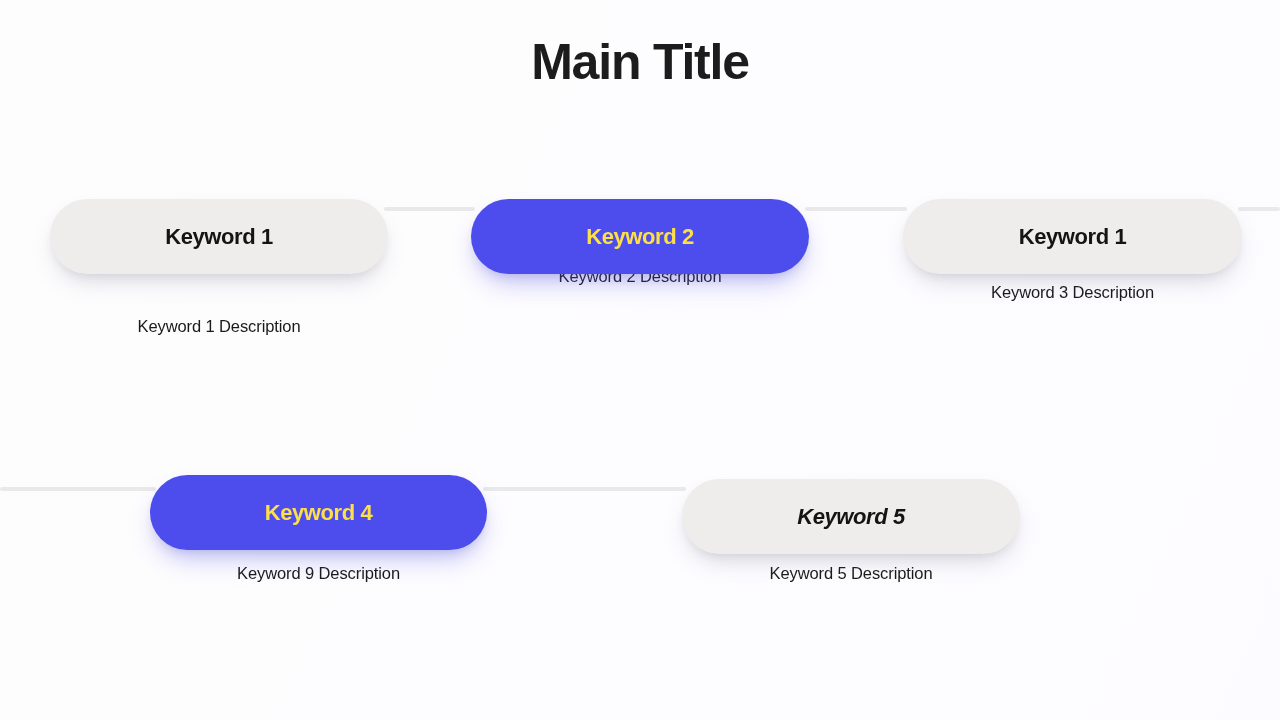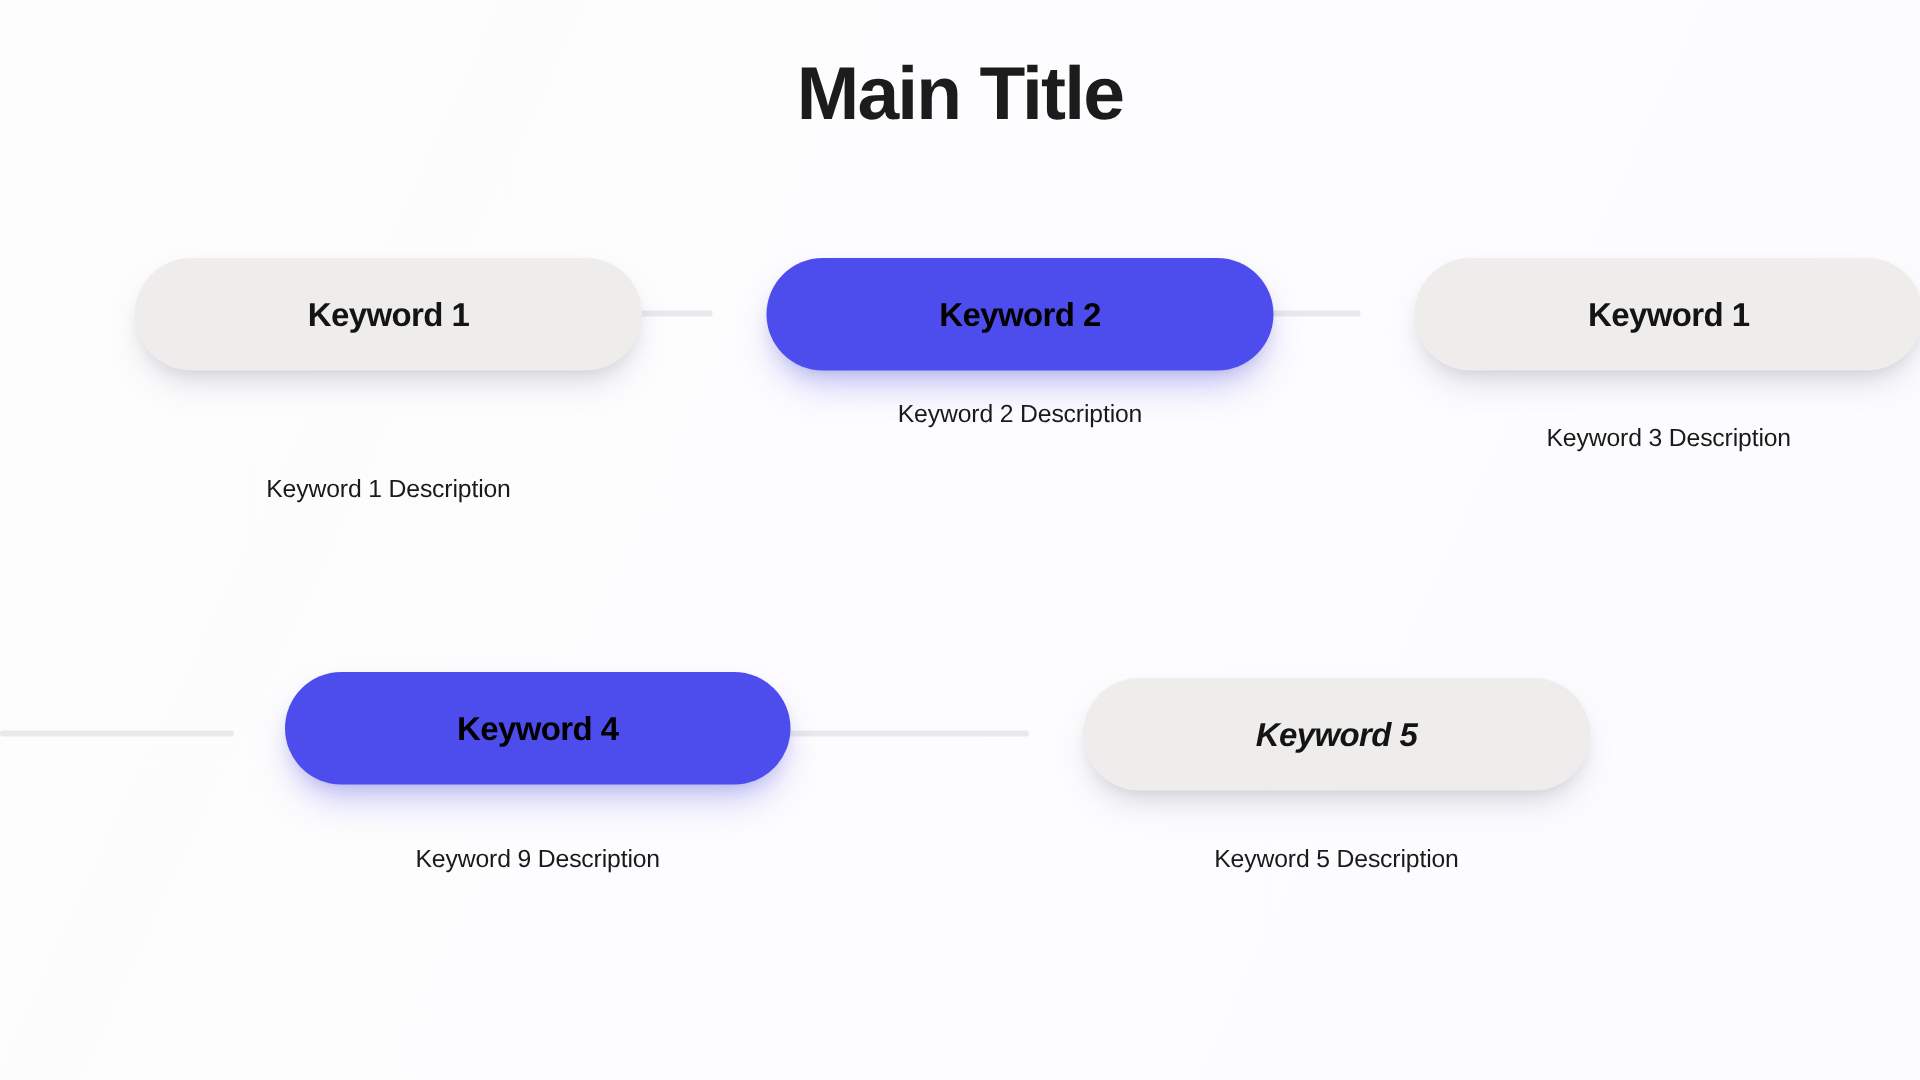--- a/index.html
+++ b/index.html
@@ -4,21 +4,21 @@
 <style>
   * { margin:0; padding:0; box-sizing:border-box; }
   html, body { width:1280px; height:720px; overflow:hidden; }
   body {
     font-family: "Liberation Sans", sans-serif;
     background: linear-gradient(115deg, #fdfdfd 0%, #fdfcfe 45%, #fcfbff 100%);
     position: relative;
     -webkit-font-smoothing: antialiased;
   }
 
-  #canvas { position:absolute; inset:0;padding-left:40px; }
+  #canvas { position:absolute; inset:0; }
 
   
   .page-title {
     position:absolute;
     top:34px; left:0; width:1280px;
     text-align:center;
     font-size:50px;
     font-weight:700;
     letter-spacing:-1.2px;
     color:#1c1c1c;
@@ -38,41 +38,42 @@
   .node { position:absolute; z-index:2; }
 
   .pill {
     position:absolute;
     height:75px;
     border-radius:38px;
     display:flex;
     align-items:center;
     justify-content:center;
     z-index:3;
+    margin-top:27px;
   }
   .pill-label {
     font-size:22px;
     font-weight:700;
     letter-spacing:-0.4px;
     white-space:nowrap;
   }
 
   .pill.grey {
     background:#eeedec;
     box-shadow: 0 12px 22px -6px rgba(108,108,130,0.26),
                 0 4px 10px -4px rgba(90,90,120,0.14);
   }
   .pill.grey .pill-label { color:#141414; }
 
   .pill.accent {
     background:#4d4ded;
     box-shadow: 0 14px 24px -6px rgba(77,77,237,0.34),
                 0 5px 12px -5px rgba(60,60,130,0.22);
   }
-  .pill.accent .pill-label { color:#000000; }
+  .pill.accent .pill-label { color:#fde047; }
 
   
   .desc {
     position:absolute;
     text-align:center;
     font-size:16.5px;
     font-weight:400;
     color:#1a1a1a;
     letter-spacing:-0.1px;
     white-space:nowrap;

